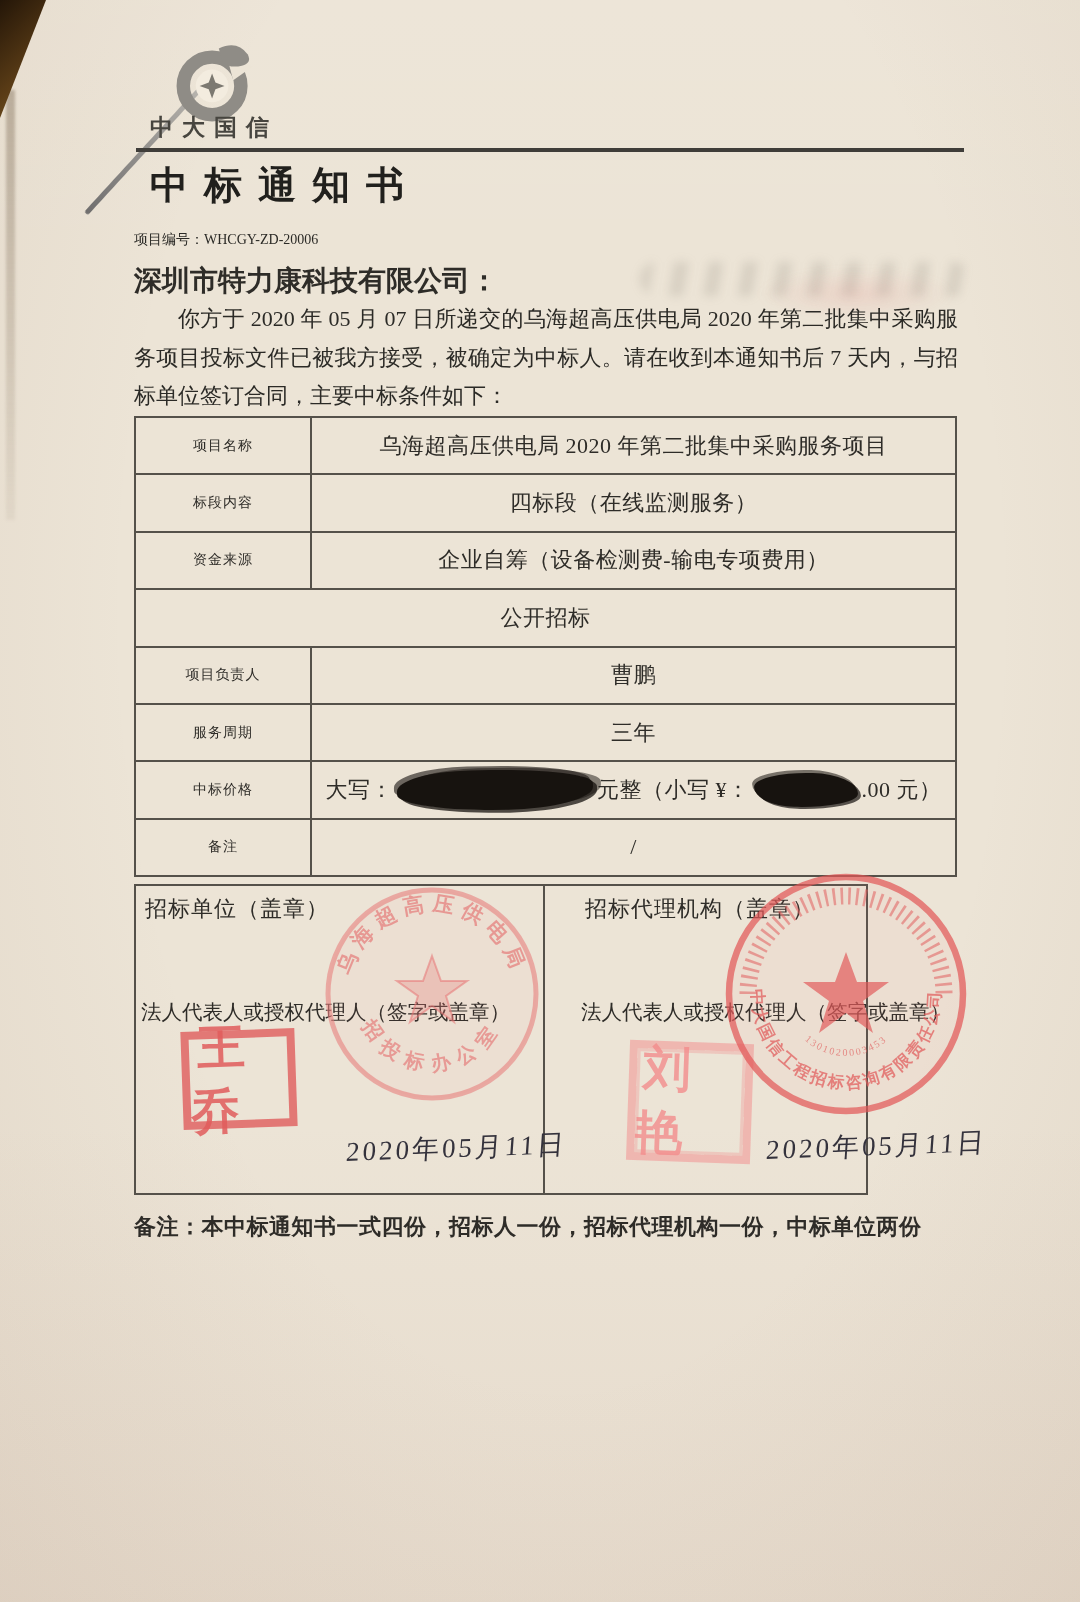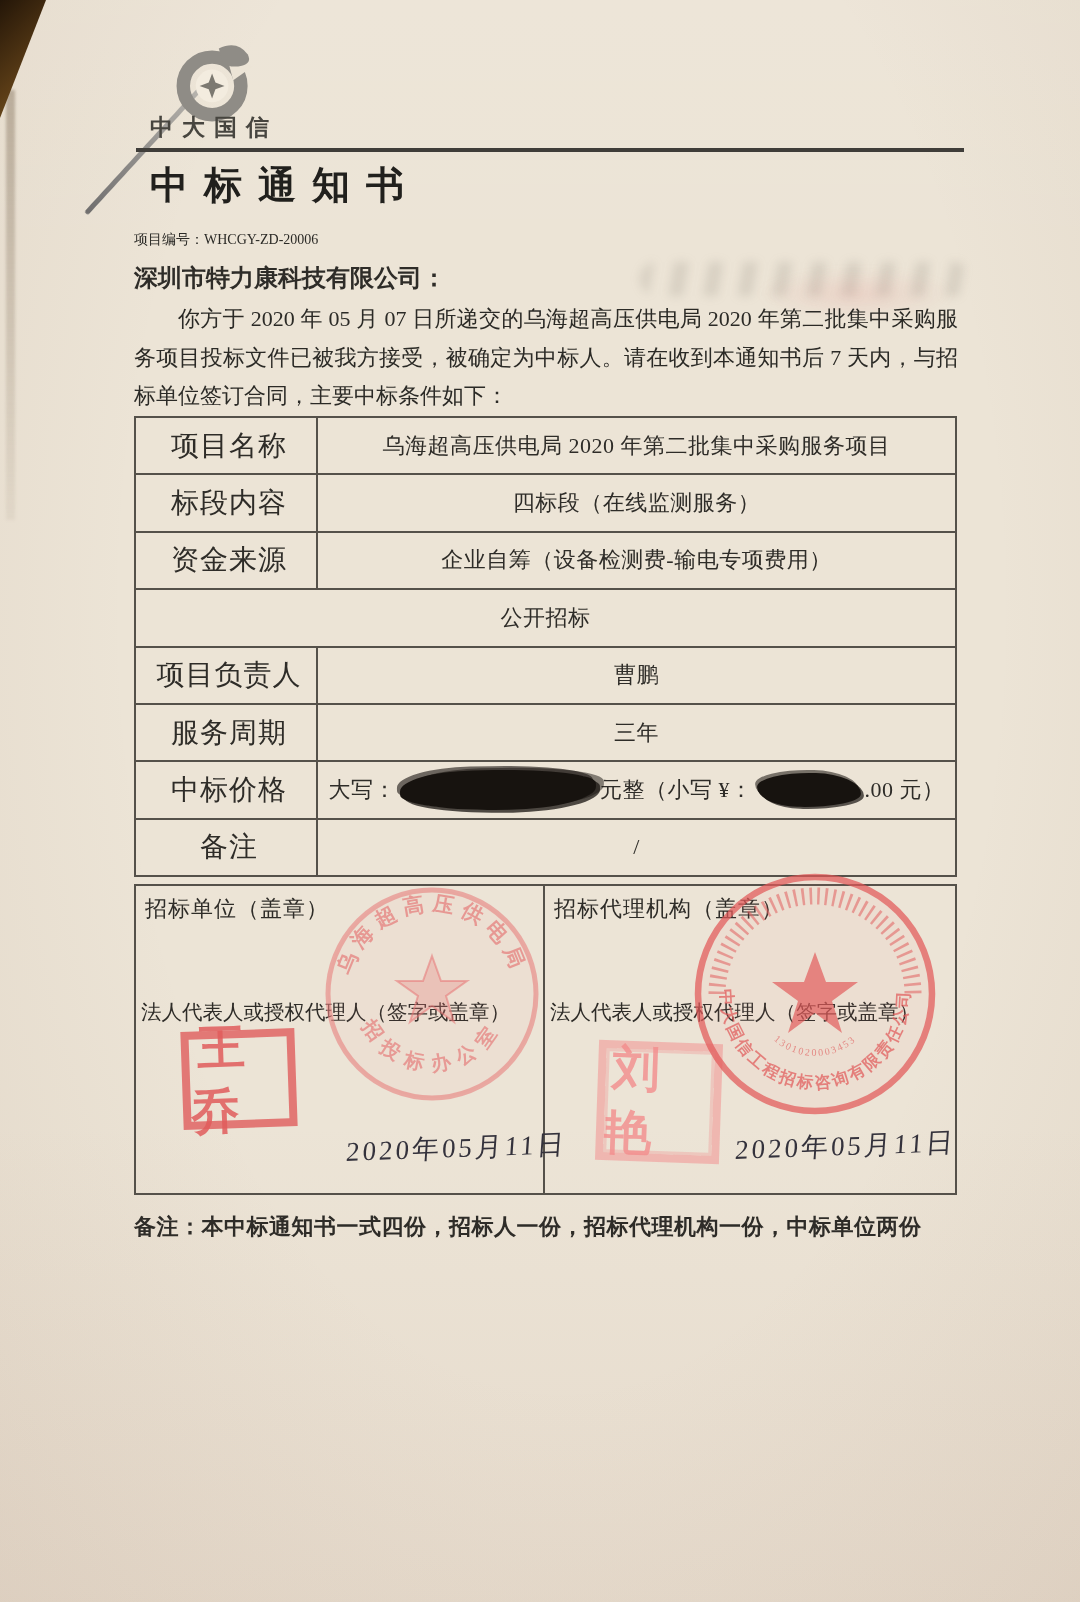--- a/index.html
+++ b/index.html
@@ -37,45 +37,45 @@
   .logo{position:absolute;left:166px;top:36px;}
   .logo-text{position:absolute;left:150px;top:112px;
     font-family:"Liberation Sans","DejaVu Sans",sans-serif;
     font-size:23px;font-weight:700;letter-spacing:9px;color:#47453f;}
   .head-rule{position:absolute;left:136px;top:148px;width:828px;height:4px;background:#3f3d39;}
 
   .content{position:absolute;left:134px;width:824px;}
   .doc-title{top:160px;text-align:left;font-size:38px;font-weight:700;
     letter-spacing:16px;text-indent:16px;color:#21201d;}
   .doc-subtitle{top:231px;text-align:left;font-size:14px;color:#2b2a26;}
-  .recipient{top:262px;font-size:24px;font-weight:700;}
+  .recipient{top:262px;font-size:28px;font-weight:700;}
   .bodytext{top:300px;font-size:22px;line-height:38.5px;text-align:justify;
     text-indent:2em;color:#2b2a26;}
 
   
   .main-table{position:absolute;left:134px;top:416px;width:823px;height:461px;
     border:2px solid #55514a;display:flex;flex-direction:column;box-sizing:border-box;}
   .trow{flex:1;display:flex;border-bottom:2px solid #55514a;}
   .trow:last-child{border-bottom:none;}
   .tlabel{width:174px;border-right:2px solid #55514a;display:flex;align-items:center;
-    justify-content:center;font-size:28px;letter-spacing:1px;padding-left:6px;}
+    justify-content:center;font-size:14px;letter-spacing:1px;}
   .tvalue{flex:1;display:flex;align-items:center;justify-content:center;
     font-size:22px;letter-spacing:.5px;}
   .price span{white-space:pre;}
   .redact{display:inline-block;background:#17130f;}
   .redact.r1{width:196px;height:40px;margin:0 4px;transform:rotate(-1.2deg);
     border-radius:42% 58% 50% 62% / 55% 42% 60% 48%;
     box-shadow:4px 3px 0 rgba(23,19,15,.75), -3px -4px 0 rgba(23,19,15,.6), 8px -2px 0 rgba(23,19,15,.5);}
   .redact.r2{width:104px;height:34px;margin:0 4px;transform:rotate(1deg);
     border-radius:55% 45% 60% 40% / 45% 60% 42% 58%;
     box-shadow:3px 2px 0 rgba(23,19,15,.7), -2px -3px 0 rgba(23,19,15,.55);}
 
   
-  .stamp-box{position:absolute;left:134px;top:884px;width:823px;height:311px;
-    border:2px solid #55514a;display:flex;box-sizing:border-box;}
+  .stamp-box{position:absolute;left:134px;top:884px;width:734px;height:311px;
+    border:2px solid #55514a;display:flex;box-sizing:border-box;gap:31px;}
   .stamp-cell{position:relative;flex:1;box-sizing:border-box;}
   .stamp-cell.left{border-right:2px solid #55514a;width:409px;flex:none;}
   .stamp-header{position:absolute;left:9px;top:8px;font-size:22px;letter-spacing:1px;}
   .signer-label{position:absolute;left:5px;top:112px;font-size:20.5px;white-space:nowrap;}
   .seal{position:absolute;display:flex;align-items:center;justify-content:center;
     font-weight:700;box-sizing:border-box;}
   .seal-wangqiao{left:46px;top:144px;width:114px;height:98px;border:8px solid rgba(224,92,92,.8);
     transform:rotate(-2deg);font-size:48px;letter-spacing:8px;text-indent:8px;color:rgba(224,92,92,.85);}
   .seal-liuyan{left:52px;top:156px;width:124px;height:120px;border:8px solid rgba(242,146,146,.55);
     box-shadow:inset 0 0 0 3px rgba(242,146,146,.35);

